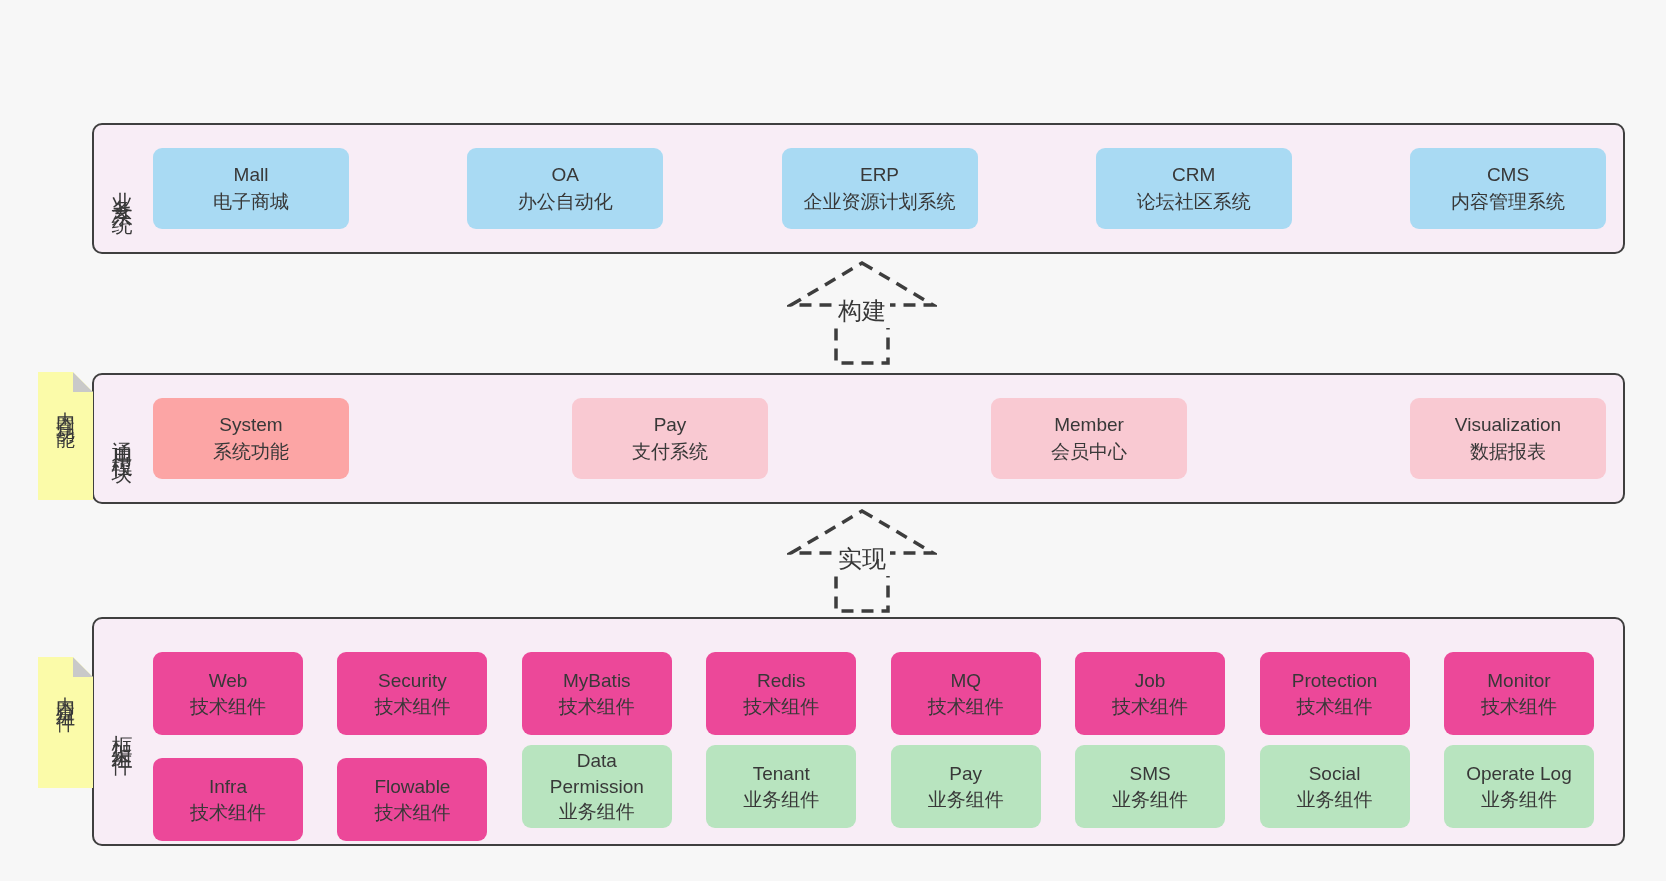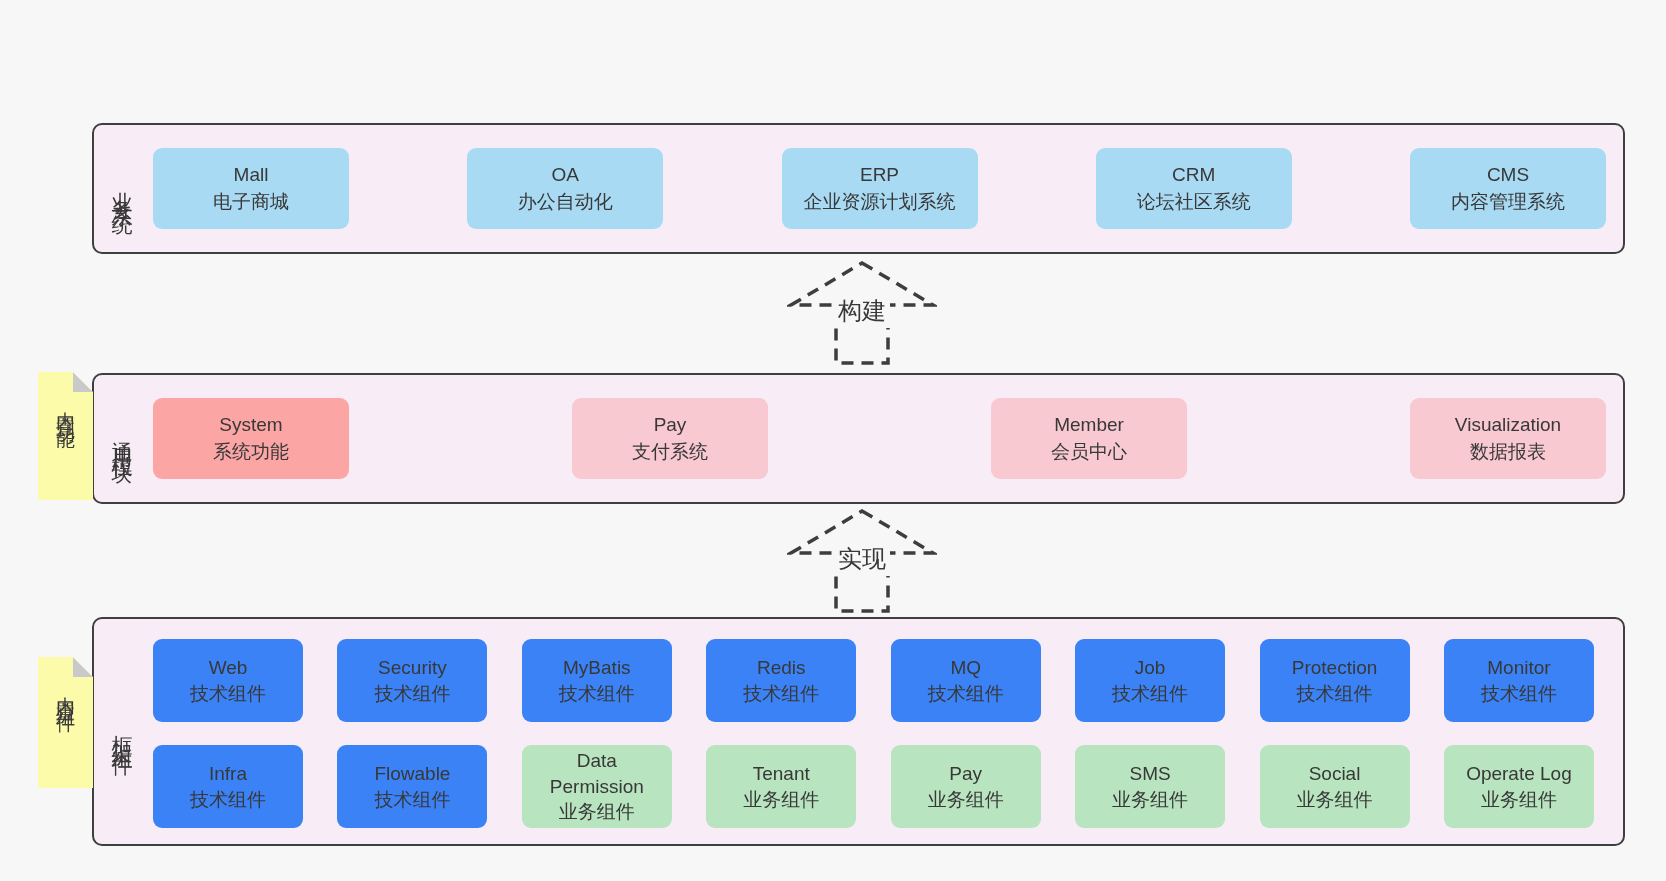--- a/index.html
+++ b/index.html
@@ -19,21 +19,21 @@
   .row-1{top:20px;}
   .row-2{top:126px;}
 
   .node{border-radius:9px;display:flex;flex-direction:column;align-items:center;justify-content:center;
     text-align:center;font-size:19px;line-height:1.42;color:#383838;box-sizing:border-box;padding:2px 6px;}
   .node-lg{width:196px;height:81px;}
   .node-sm{width:150px;height:83px;line-height:1.35;}
   .blue{background:#a9daf3;}
   .red{background:#fca5a5;}
   .pink{background:#f9c9d2;}
-  .green-dark{background:#3b82f6;}
+  .green-dark{background:#ec4899;margin-top:13px;}
   .green-light{background:#b8e4bf;}
 
   
   .note{position:absolute;left:38px;width:55px;background:#fbfba9;
     clip-path:polygon(0 0,calc(100% - 20px) 0,100% 20px,100% 100%,0 100%);z-index:3;}
   .note-1{top:372px;height:128px;}
   .note-2{top:657px;height:131px;}
   .note-fold{position:absolute;top:0;right:0;width:20px;height:20px;background:#c9c9c9;
     clip-path:polygon(0 0,100% 100%,0 100%);}
   .note-text{position:absolute;left:50%;top:24px;transform:translateX(-50%);

